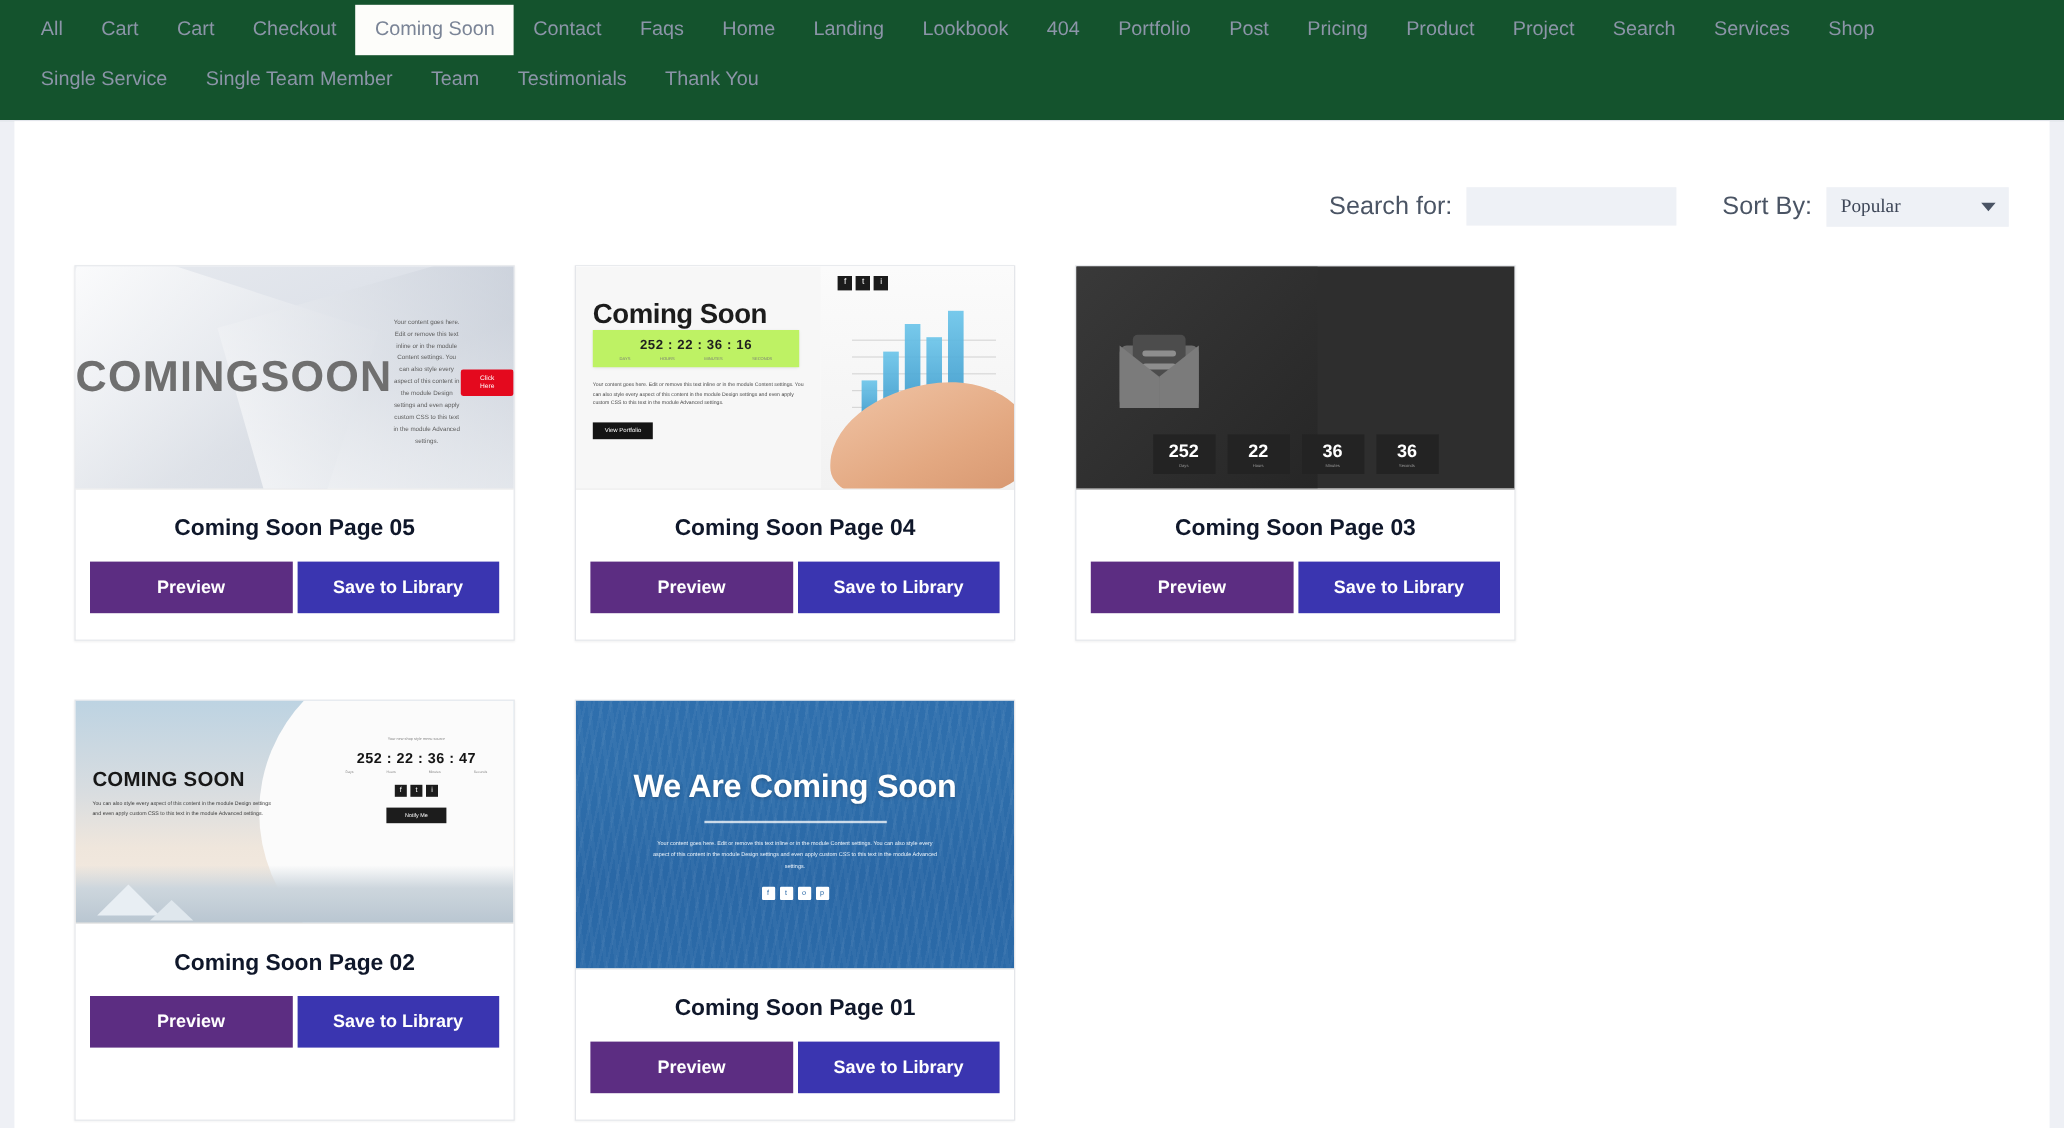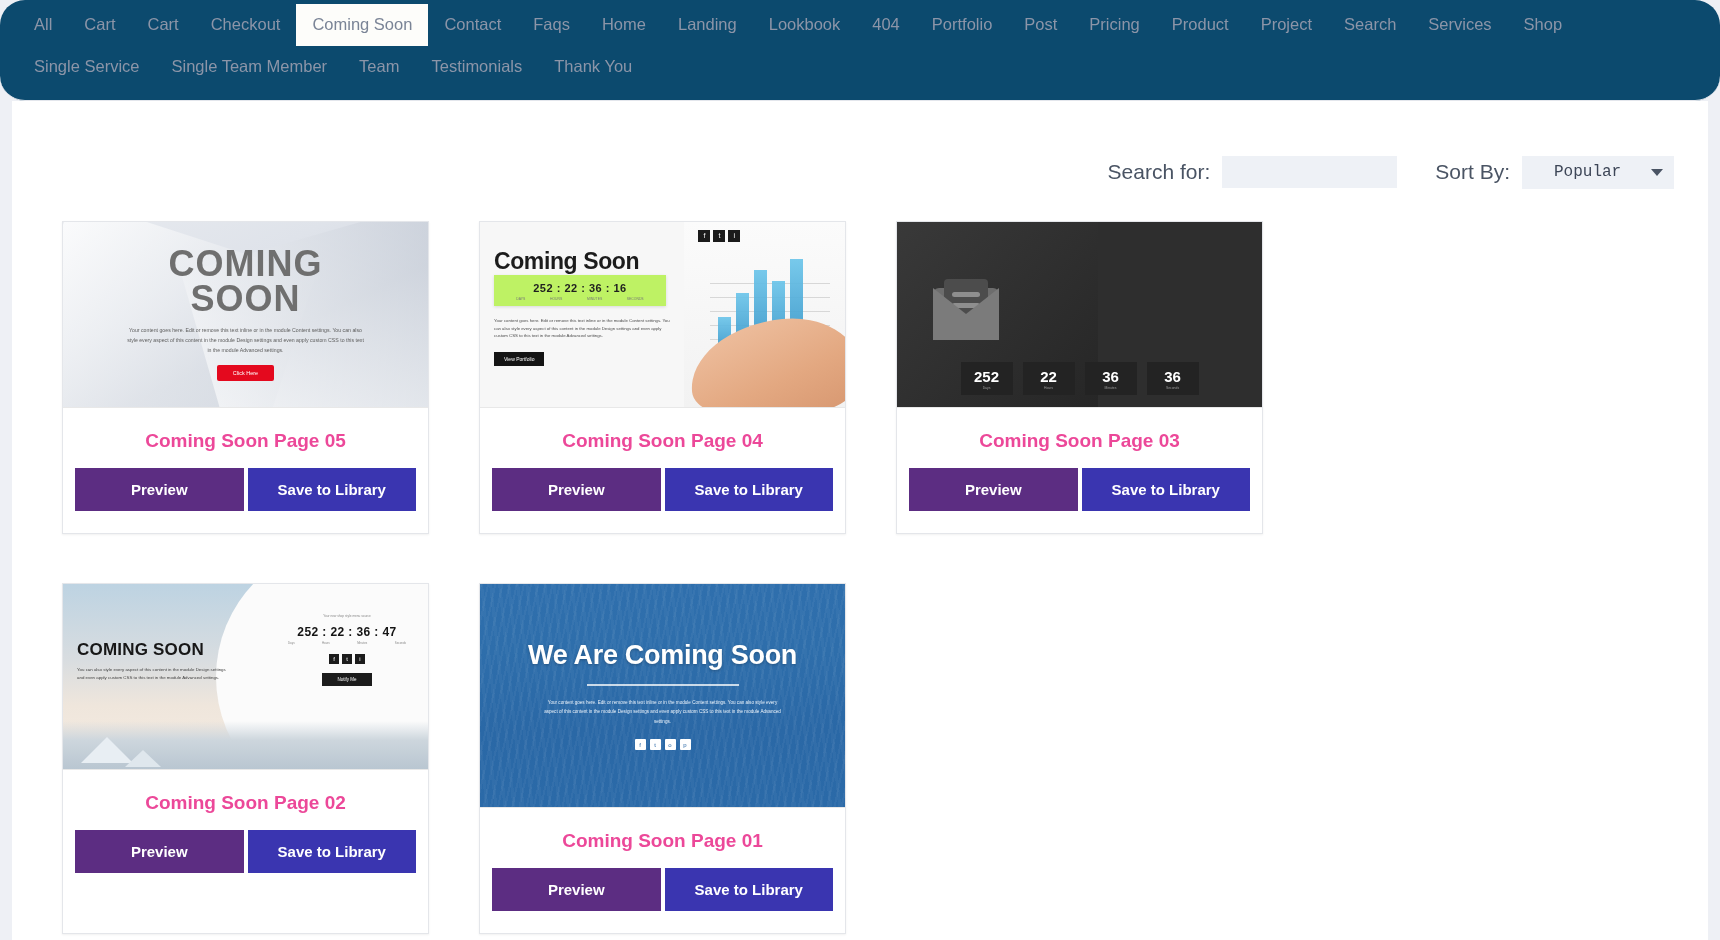--- a/index.html
+++ b/index.html
@@ -7,27 +7,26 @@
   html, body {
     margin: 0; padding: 0;
     width: 1720px; height: 940px;
     overflow: hidden;
     background: #eef0f5;
     font-family: "Liberation Sans", sans-serif;
   }
 
   
   .navbar {
-    background: #0c4a6e;
+    background: #14532d;
     padding: 4px 18px 12px 18px;
     display: flex;
     flex-wrap: wrap;
     align-items: center;
     border-bottom: 1px solid #e3e6ec;
-    border-radius: 25px;
   }
   .nav-item {
     font-size: 16.5px;
     color: #8c95a8;
     padding: 11px 16px;
     white-space: nowrap;
     cursor: pointer;
     line-height: 1.2;
   }
   .nav-item.active {
@@ -85,23 +84,22 @@
     appearance: none;
     width: 100%;
     height: 100%;
     background: transparent;
     border: none;
     outline: none;
     padding: 0 28px 0 12px;
     font-size: 16px;
     color: #3d4characters;
     color: #3d4657;
-    font-family: Liberation Mono, monospace;
+    font-family: Liberation Serif, serif;
     cursor: pointer;
-    margin-left: 20px;
   }
   .caret {
     position: absolute;
     right: 11px; top: 13px;
     width: 0; height: 0;
     border-left: 6px solid transparent;
     border-right: 6px solid transparent;
     border-top: 7px solid #4a5464;
     pointer-events: none;
   }
@@ -124,21 +122,21 @@
   .thumb {
     height: 186px;
     position: relative;
     overflow: hidden;
     border-bottom: 1px solid #e8e8e8;
   }
   .card-title {
     text-align: center;
     font-size: 19px;
     font-weight: bold;
-    color: #ec4899;
+    color: #0f172a;
     padding: 22px 8px 16px 8px;
   }
   .card-actions {
     display: flex;
     gap: 4px;
     padding: 0 12px 22px 12px;
   }
   .btn {
     flex: 1;
     text-align: center;
@@ -149,21 +147,21 @@
     cursor: pointer;
     border: none;
     font-family: "Liberation Sans", sans-serif;
   }
   .btn-preview { background: #5c2d82; }
   .btn-save { background: #3a35b0; }
 
   
   .t05 {
     background: linear-gradient(155deg,#e7eaef 0%,#dfe3ea 35%,#d4d9e1 60%,#e9ecf0 100%);
-    display: flex; flex-direction: column;
+    display: flex; flex-direction: row;
     align-items: center; justify-content: center;
   }
   .t05:before {
     content:""; position:absolute; left:-10%; bottom:-40%;
     width:70%; height:135%;
     background: linear-gradient(115deg, rgba(255,255,255,.85), rgba(196,203,214,.55));
     transform: rotate(18deg);
   }
   .t05:after {
     content:""; position:absolute; right:-15%; bottom:-35%;

